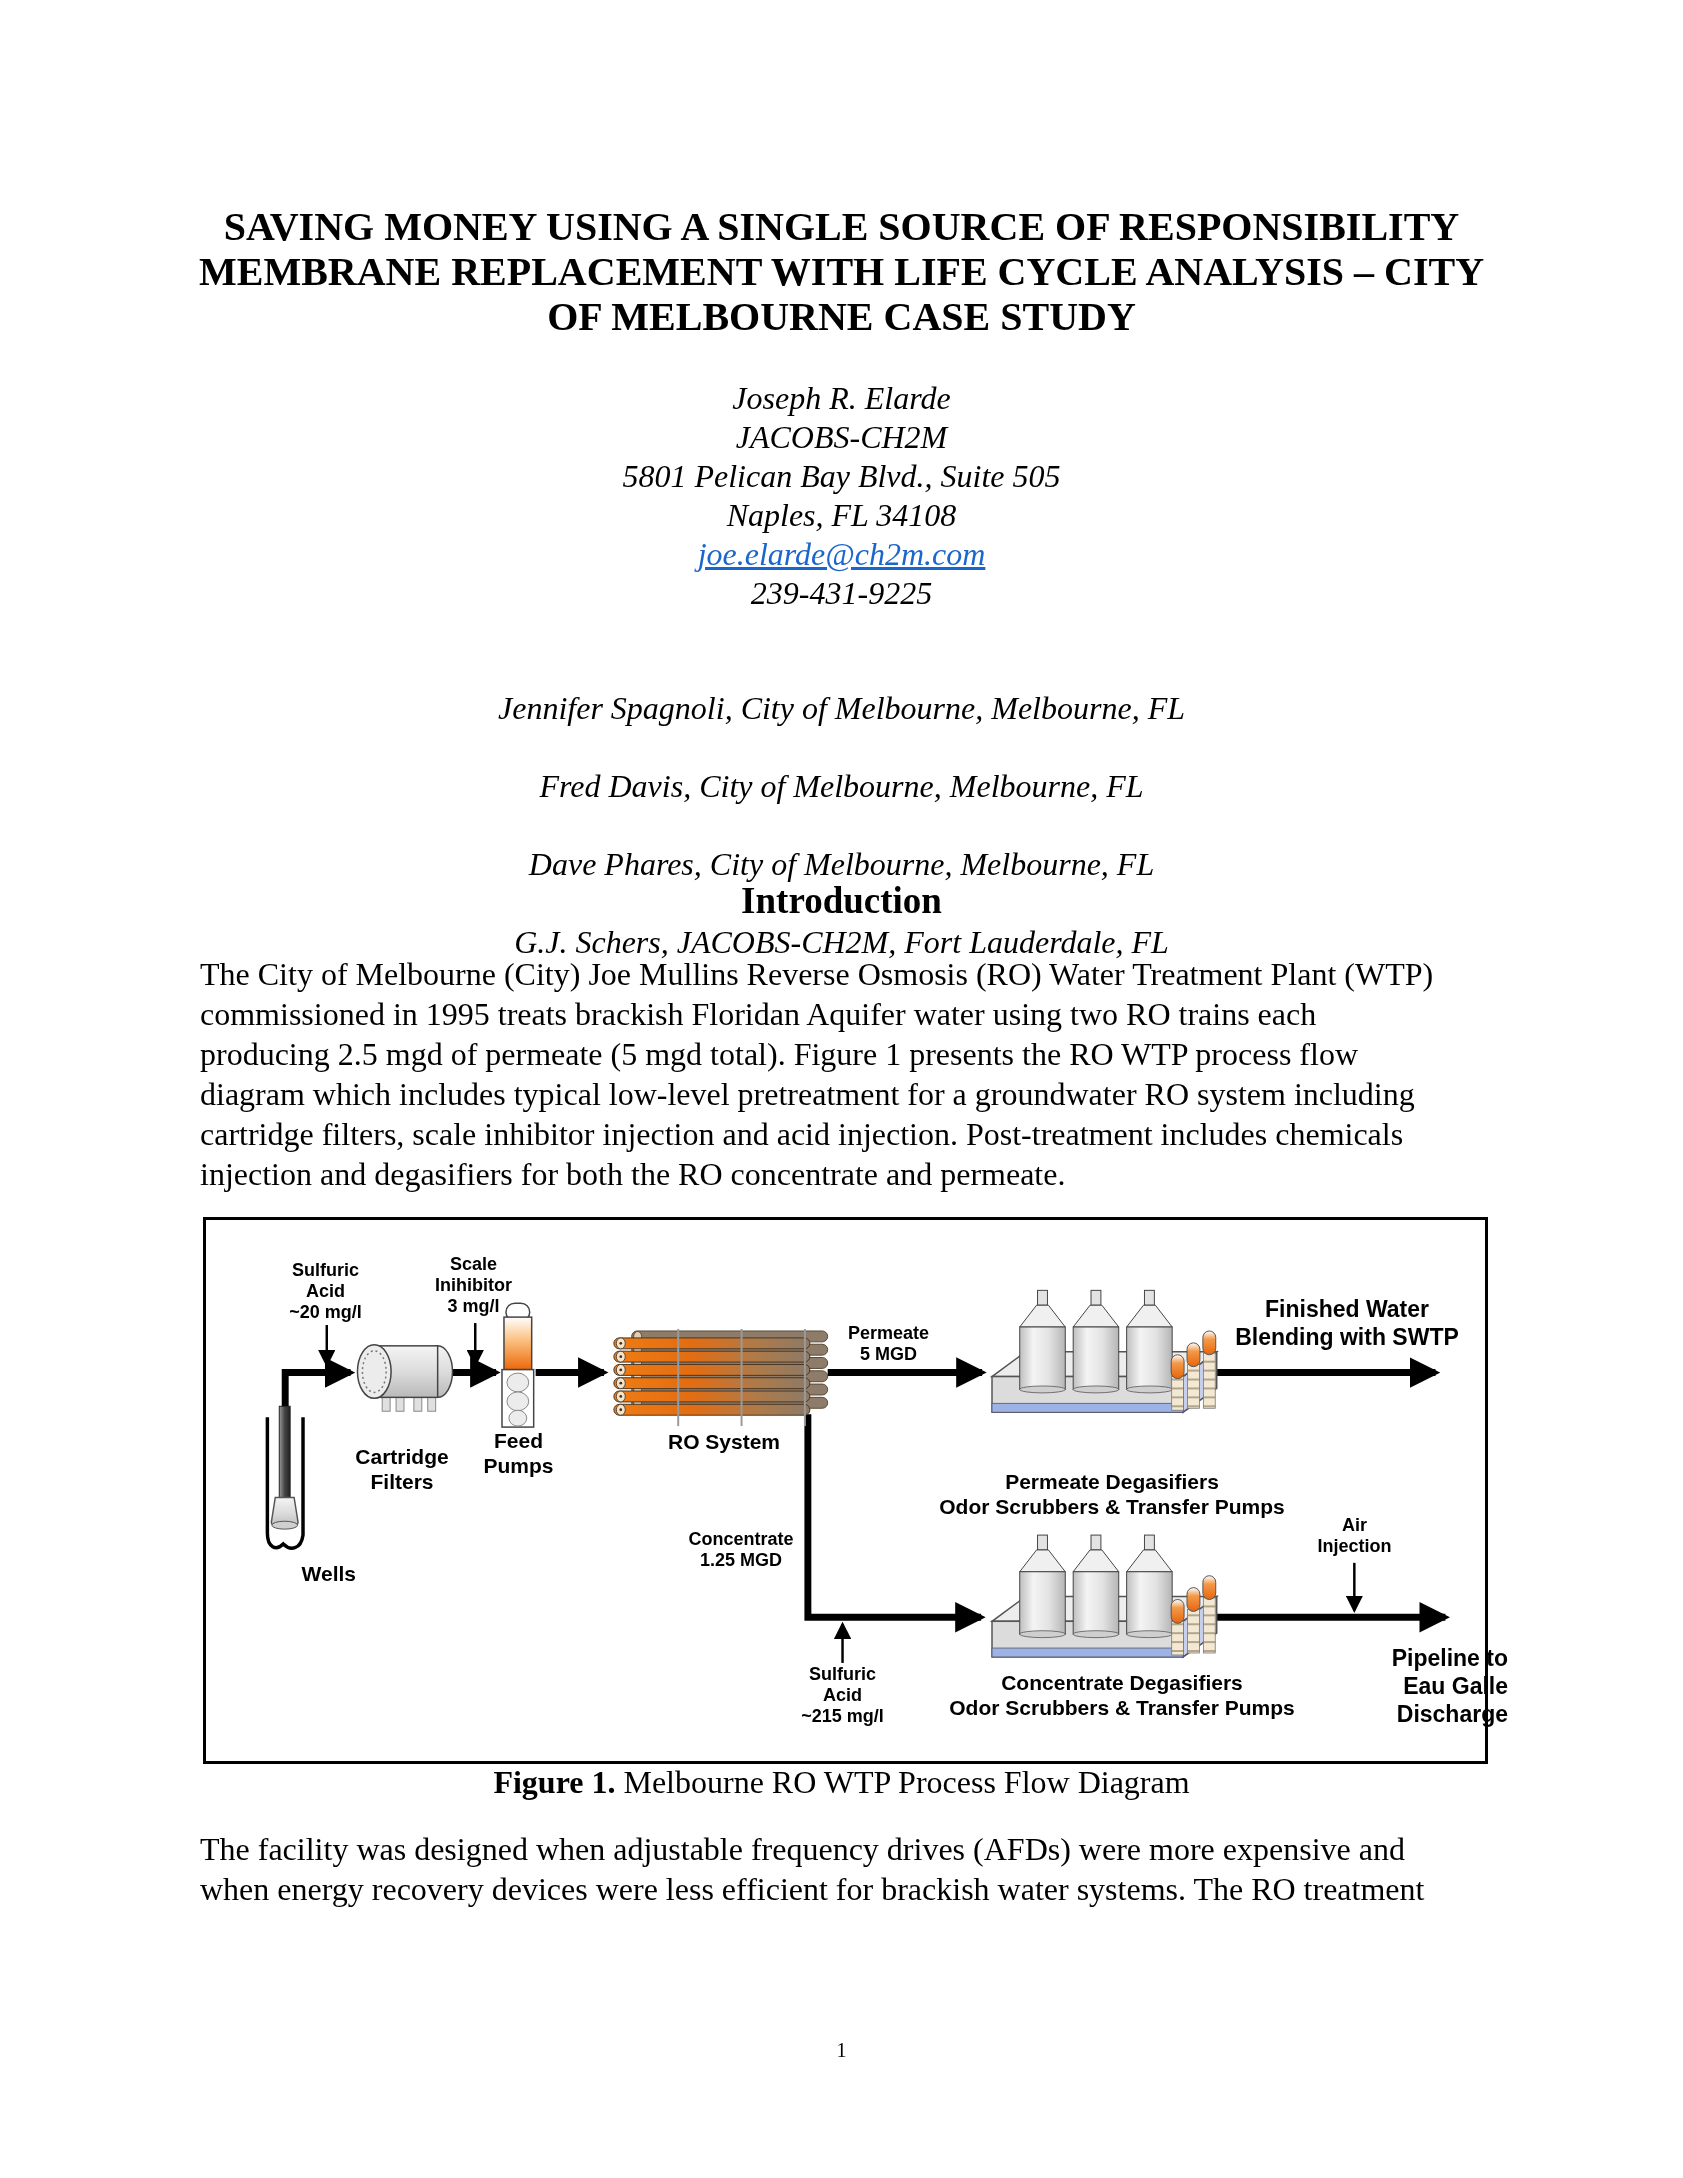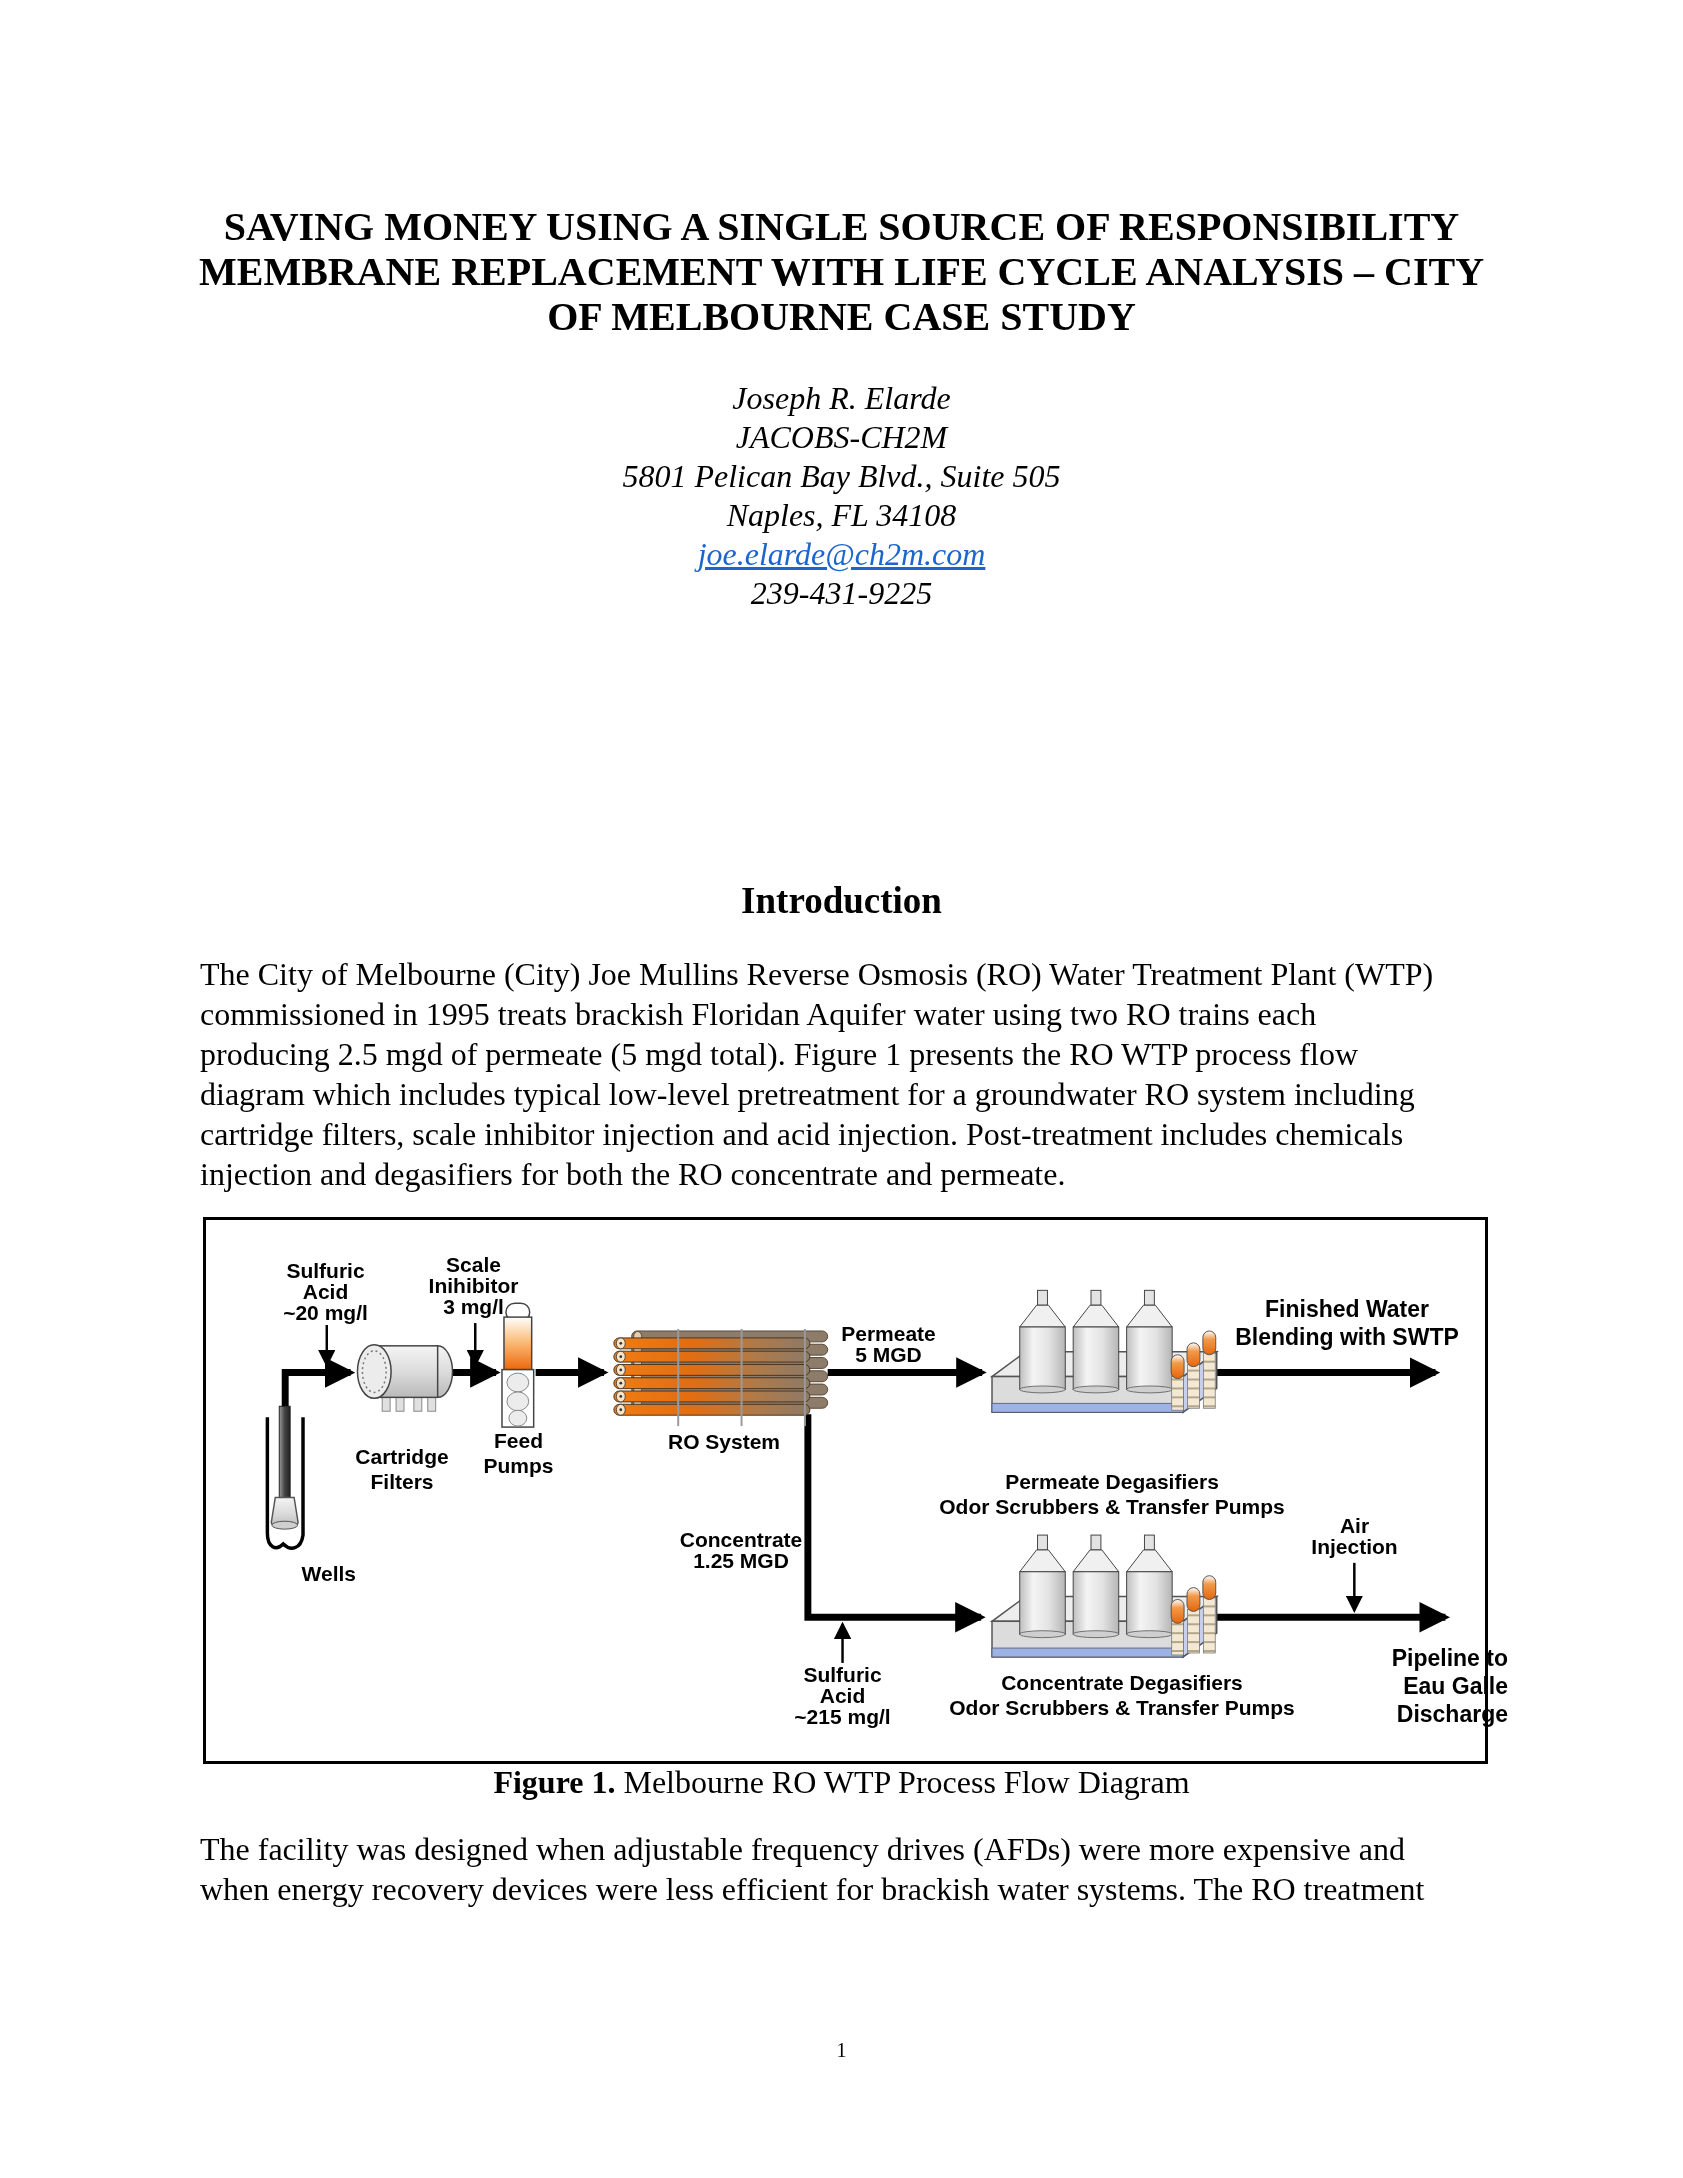--- a/index.html
+++ b/index.html
@@ -33,21 +33,21 @@
   .figure-box {
     left:203px; top:1217px; width:1279px; height:541px;
     border:3px solid #000; background:#fff;
   }
   .figure-box svg { position:absolute; left:0; top:0; width:100%; height:100%; }
   .flabel {
     position:absolute; font-family:"Liberation Sans", sans-serif; font-weight:bold;
     text-align:center; white-space:pre-line; color:#000;
   }
   .fl-big   { font-size:21px; line-height:25px; }
-  .fl-small { font-size:21px; line-height:21px; }
+  .fl-small { font-size:18px; line-height:21px; }
   .fl-xl    { font-size:23px; line-height:28px; }
   .caption { left:99px; top:1764px; width:1485px; text-align:center; font-size:32px; }
   .pageno  { left:0; top:2039px; width:1683px; text-align:center; font-size:20px; }
 </style>
 </head>
 <body>
 
 <div class="page">
 
   <div class="abs title">SAVING MONEY USING A SINGLE SOURCE OF RESPONSIBILITY
@@ -56,20 +56,26 @@
 
   <div class="abs authors">
     <div>Joseph R. Elarde</div>
     <div>JACOBS-CH2M</div>
     <div>5801 Pelican Bay Blvd., Suite 505</div>
     <div>Naples, FL 34108</div>
     <div><a href="#">joe.elarde@ch2m.com</a></div>
     <div>239-431-9225</div>
   </div>
 
+  <div class="abs coauthors">
+    <div>Jennifer Spagnoli, City of Melbourne, Melbourne, FL</div>
+    <div>Fred Davis, City of Melbourne, Melbourne, FL</div>
+    <div>Dave Phares, City of Melbourne, Melbourne, FL</div>
+    <div>G.J. Schers, JACOBS-CH2M, Fort Lauderdale, FL</div>
+  </div>
 
   <div class="abs intro-heading">Introduction</div>
 
   <div class="abs para" id="para1">The City of Melbourne (City) Joe Mullins Reverse Osmosis (RO) Water Treatment Plant (WTP)
 commissioned in 1995 treats brackish Floridan Aquifer water using two RO trains each
 producing 2.5 mgd of permeate (5 mgd total). Figure 1 presents the RO WTP process flow
 diagram which includes typical low-level pretreatment for a groundwater RO system including
 cartridge filters, scale inhibitor injection and acid injection. Post-treatment includes chemicals
 injection and degasifiers for both the RO concentrate and permeate.</div>
 

